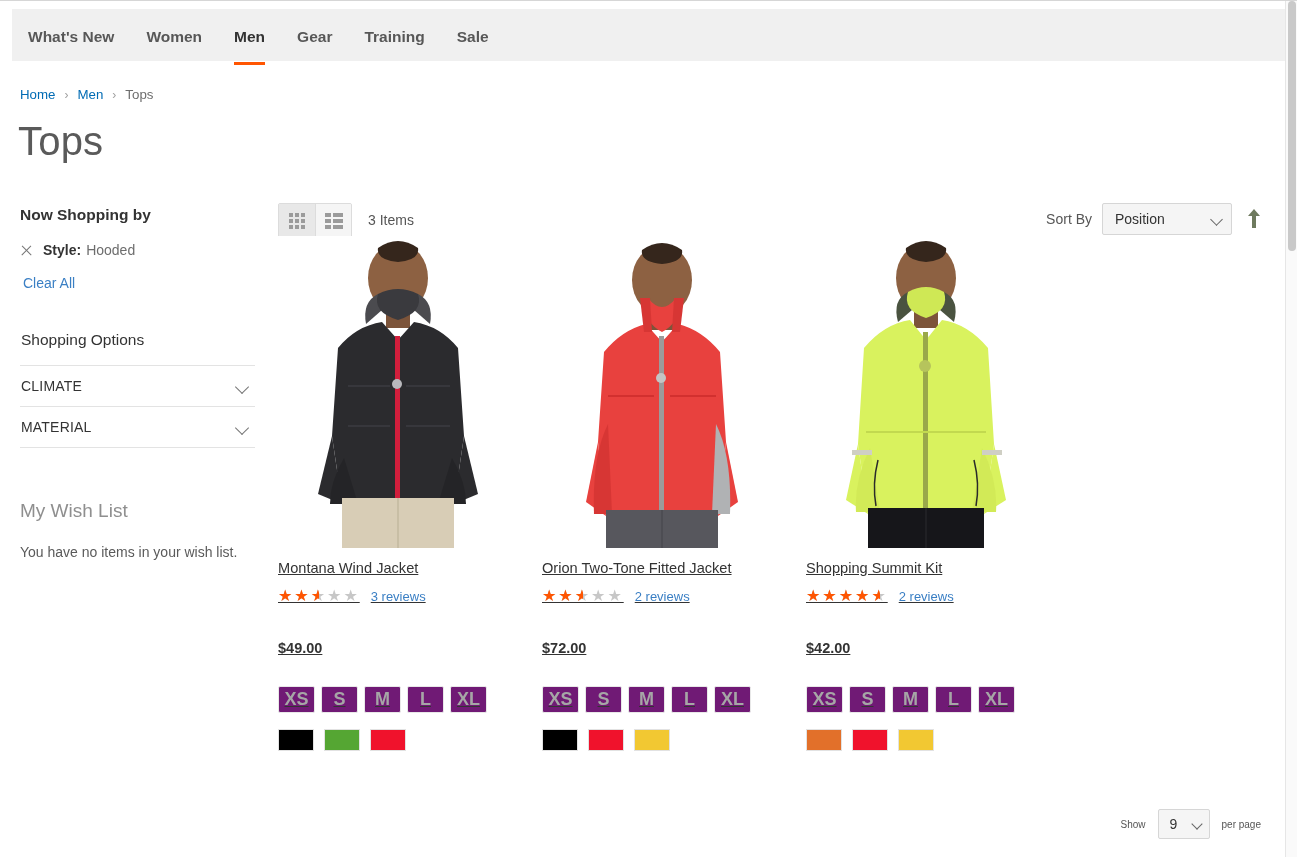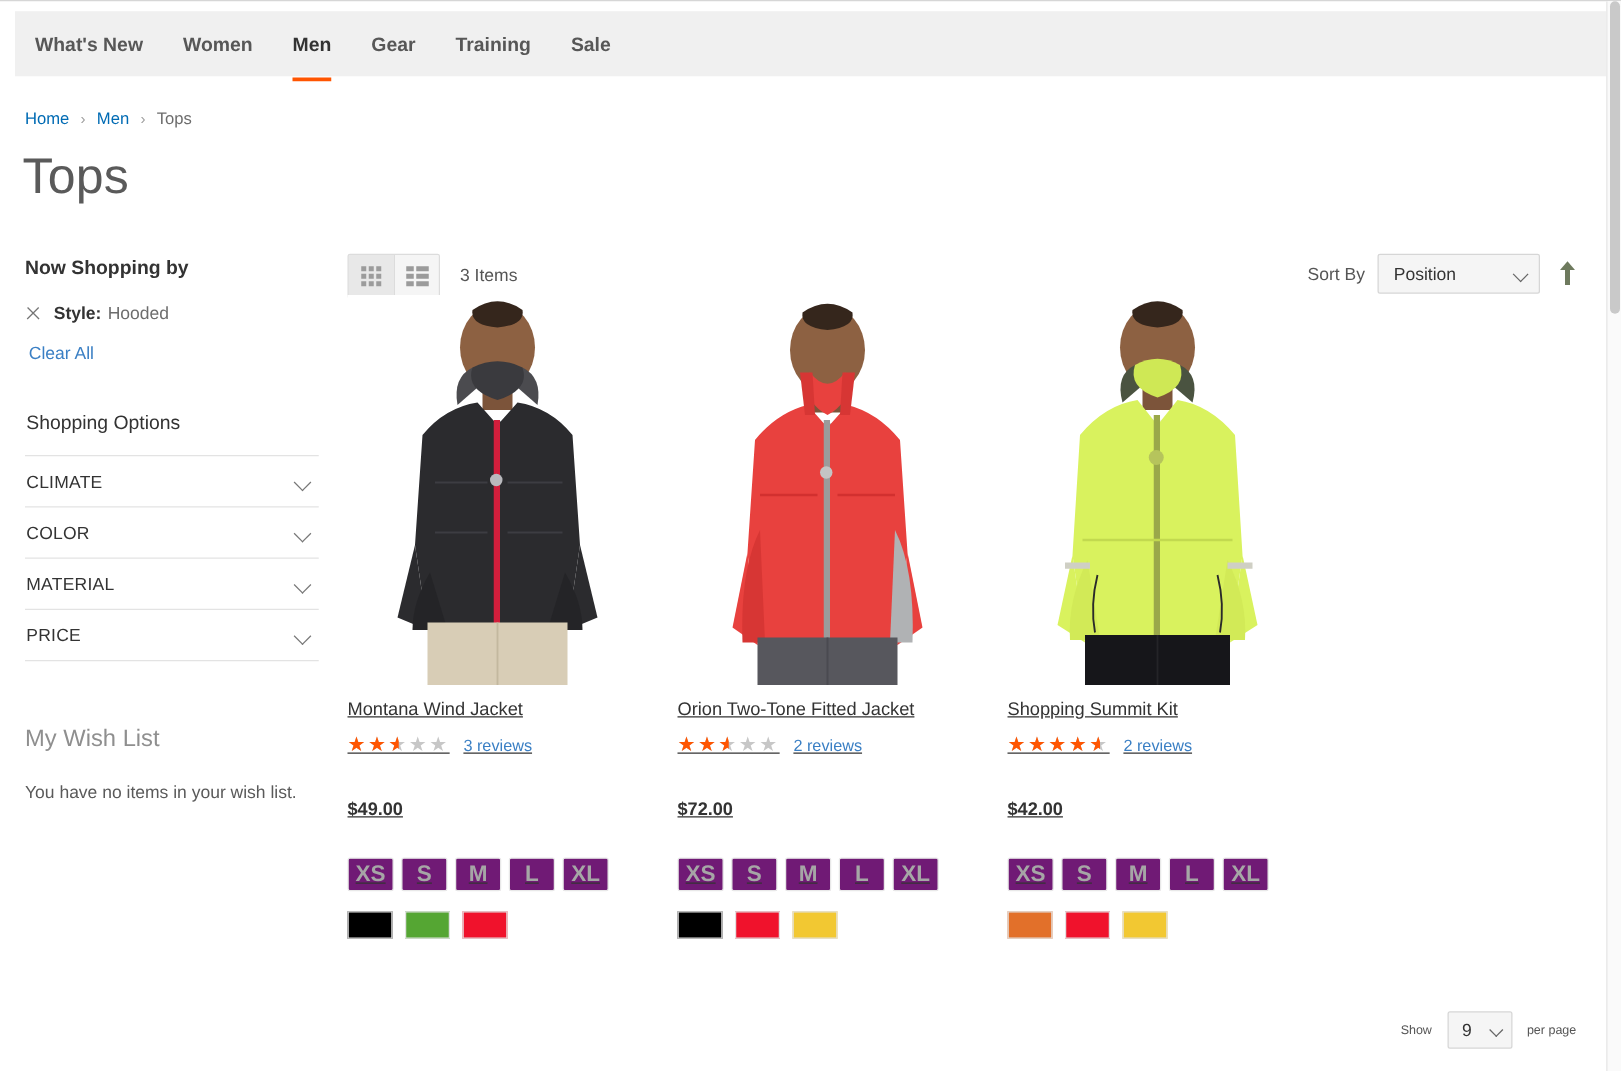--- a/index.html
+++ b/index.html
@@ -280,29 +280,21 @@
     <div class="clear-all">Clear All</div>
 
     <div class="shop-opts">Shopping Options</div>
 
     <div class="opt-list">
       <div class="opt-item">
         <span class="opt-name">CLIMATE</span>
         <span class="chev"></span>
       </div>
       <div class="opt-item">
-        <span class="opt-name">COLOR</span>
-        <span class="chev"></span>
-      </div>
-      <div class="opt-item">
         <span class="opt-name">MATERIAL</span>
-        <span class="chev"></span>
-      </div>
-      <div class="opt-item">
-        <span class="opt-name">PRICE</span>
         <span class="chev"></span>
       </div>
     </div>
 
     <div class="wish-head">My Wish List</div>
     <div class="wish-empty">You have no items in your wish list.</div>
   </aside>
 
   <div class="toolbar">
     <div class="mode-switch">

